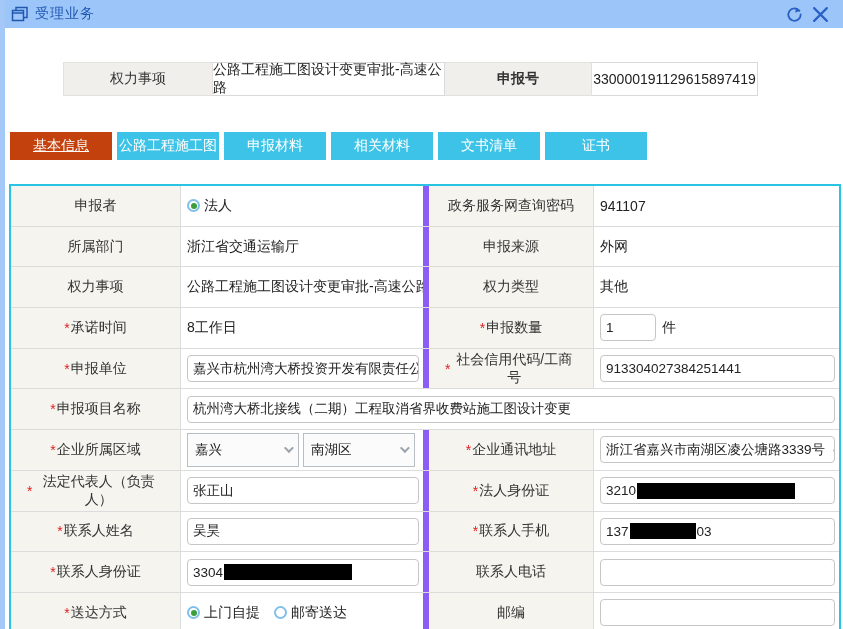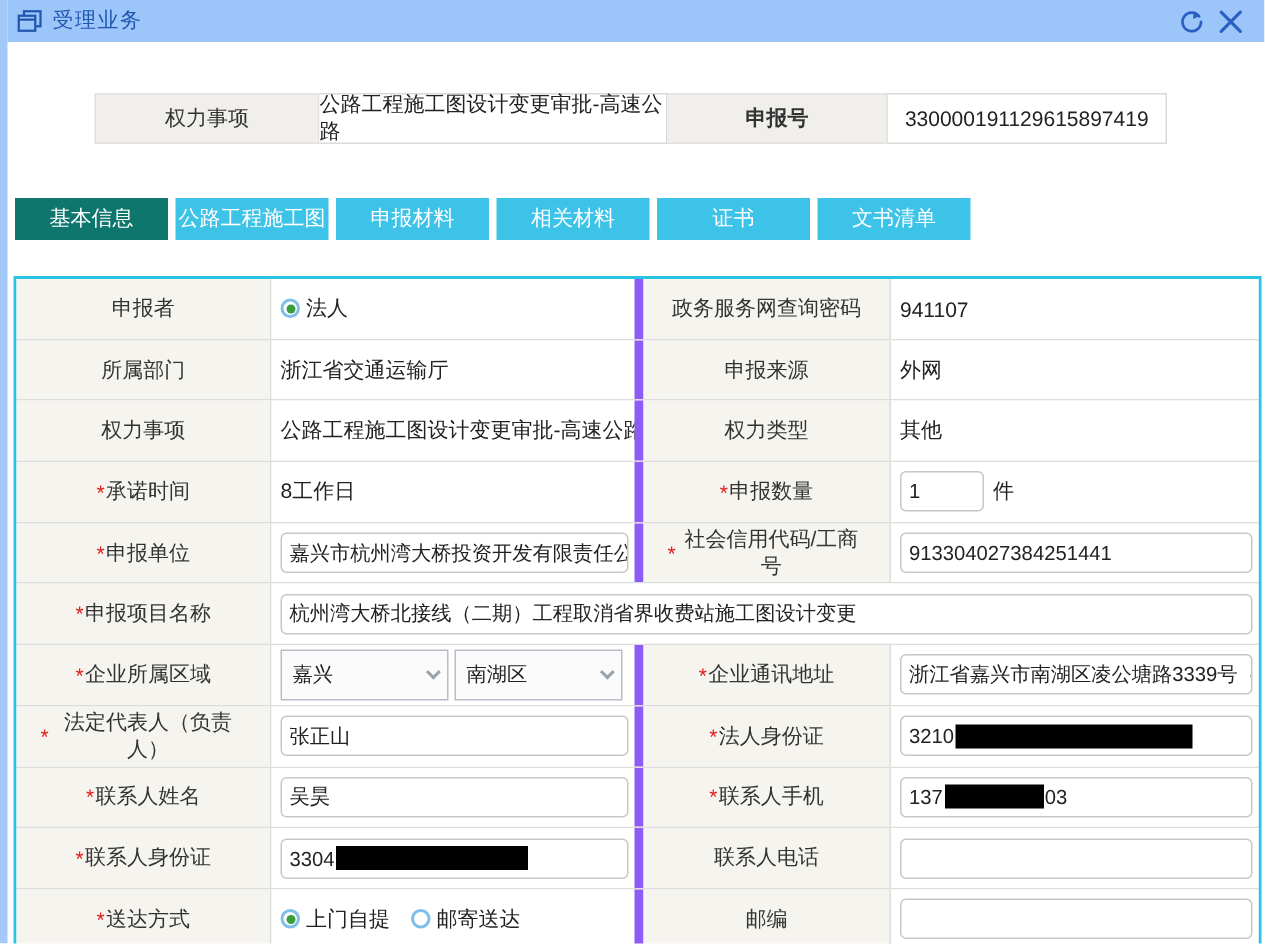--- a/index.html
+++ b/index.html
@@ -14,27 +14,27 @@
     height:28px; background:#9cc6f9; display:flex; align-items:center; padding:0 10px 0 6px; flex:0 0 auto;
   }
   .titlebar .win-icon { width:18px; height:16px; margin-right:6px; }
   .titlebar .title { color:#2257b0; font-size:14px; letter-spacing:1px; }
   .titlebar .spacer { flex:1; }
   .tb-btn { width:26px; height:24px; display:flex; align-items:center; justify-content:center; cursor:pointer; }
   
   .hdr-row { margin:10px 0 0 58px; height:34px; display:flex; }
   .hdr-label { background:#f1efeb; border:1px solid #e3e1dd; display:flex; align-items:center; justify-content:center; color:#333; }
   .hdr-value { background:#fff; border:1px solid #d9d9d9; border-left:none; display:flex; align-items:center; justify-content:center; }
-  .hl1 { width:150px; } .hv1 { width:232px; } .hl2 { width:147px; border-left:none;font-weight:bold; } .hv2 { width:186px; }
+  .hl1 { width:150px; } .hv1 { width:232px; } .hl2 { width:147px; border-left:none;font-weight:bold; } .hv2 { width:166px; }
   
   .tabs { margin:12px 0 0 5px; height:28px; display:flex; gap:5px; flex:0 0 auto; }
   .tab { width:102px; height:28px; background:#3dc3e7; color:#fff; font-size:14px;
          display:flex; align-items:center; justify-content:center; cursor:pointer;
          overflow:hidden; white-space:nowrap; }
-  .tab.active { background:#0f766e; }
+  .tab.active { background:#c2410c;text-decoration:underline; }
   
   .panel { margin-left:4px; width:832px; flex:1; border:2px solid #29c3e3; background:#fff; display:flex; flex-direction:column; }
   .row { display:grid; grid-template-columns:170px 248px 165px 1fr; height:40.7px; border-bottom:1px solid #dcdcdc; }
   .row.full { grid-template-columns:170px 1fr; }
   .cell { display:flex; align-items:center; overflow:hidden; }
   .lbl { background:#f5f4ef; justify-content:center; border-right:1px solid #dcdcdc; color:#333; text-align:center; padding:0 16px; }
   .val { background:#fff; padding:0 4px 0 6px; border-right:6px solid #8b5cf6; white-space:nowrap; }
   .val.last { border-right:none; }
   .star { color:#e02020; margin-right:1px; }
   
@@ -89,22 +89,22 @@
     <div class="hdr-value hv1">公路工程施工图设计变更审批-高速公路</div>
     <div class="hdr-label hl2">申报号</div>
     <div class="hdr-value hv2">330000191129615897419</div>
   </div>
 
   <div class="tabs">
     <div class="tab active">基本信息</div>
     <div class="tab">公路工程施工图</div>
     <div class="tab">申报材料</div>
     <div class="tab">相关材料</div>
+    <div class="tab">文书清单</div>
     <div class="tab">证书</div>
-    <div class="tab">文书清单</div>
   </div>
 
   <div class="panel">
 
     <div class="row">
       <div class="cell lbl">申报者</div>
       <div class="cell val">
         <span class="radio-item">
           <span class="radio checked">
               <span class="dot"></span>

